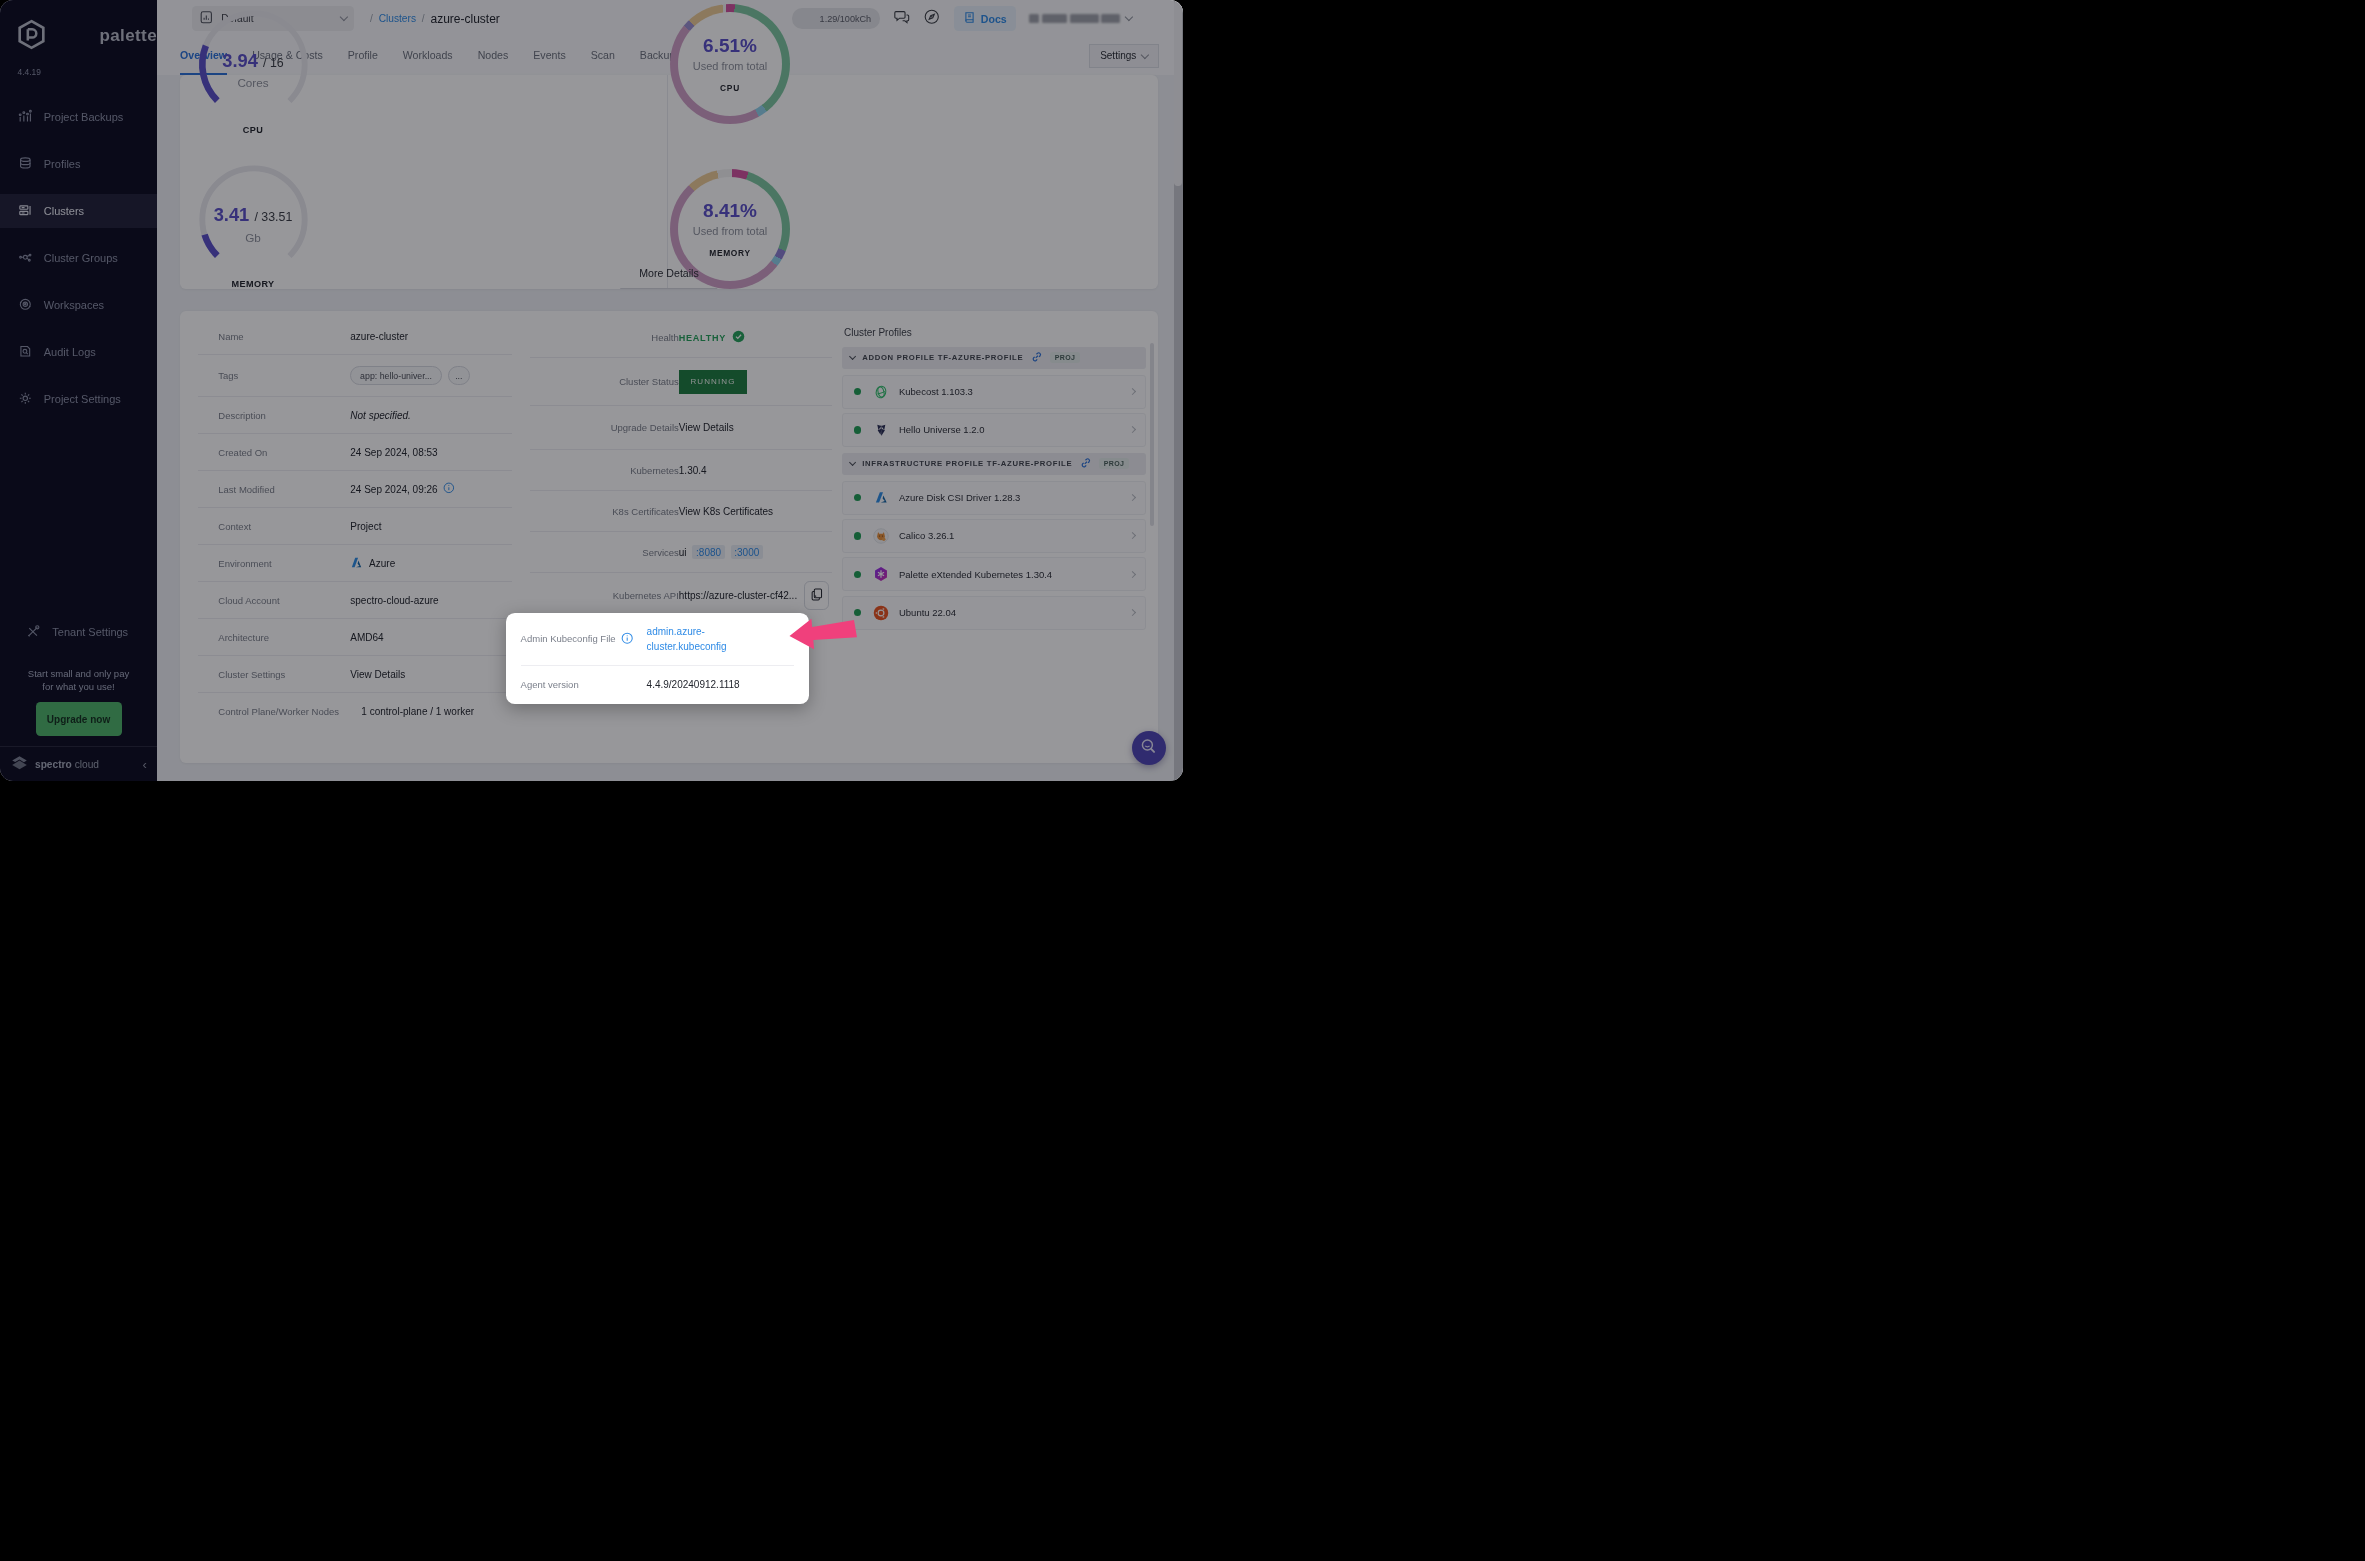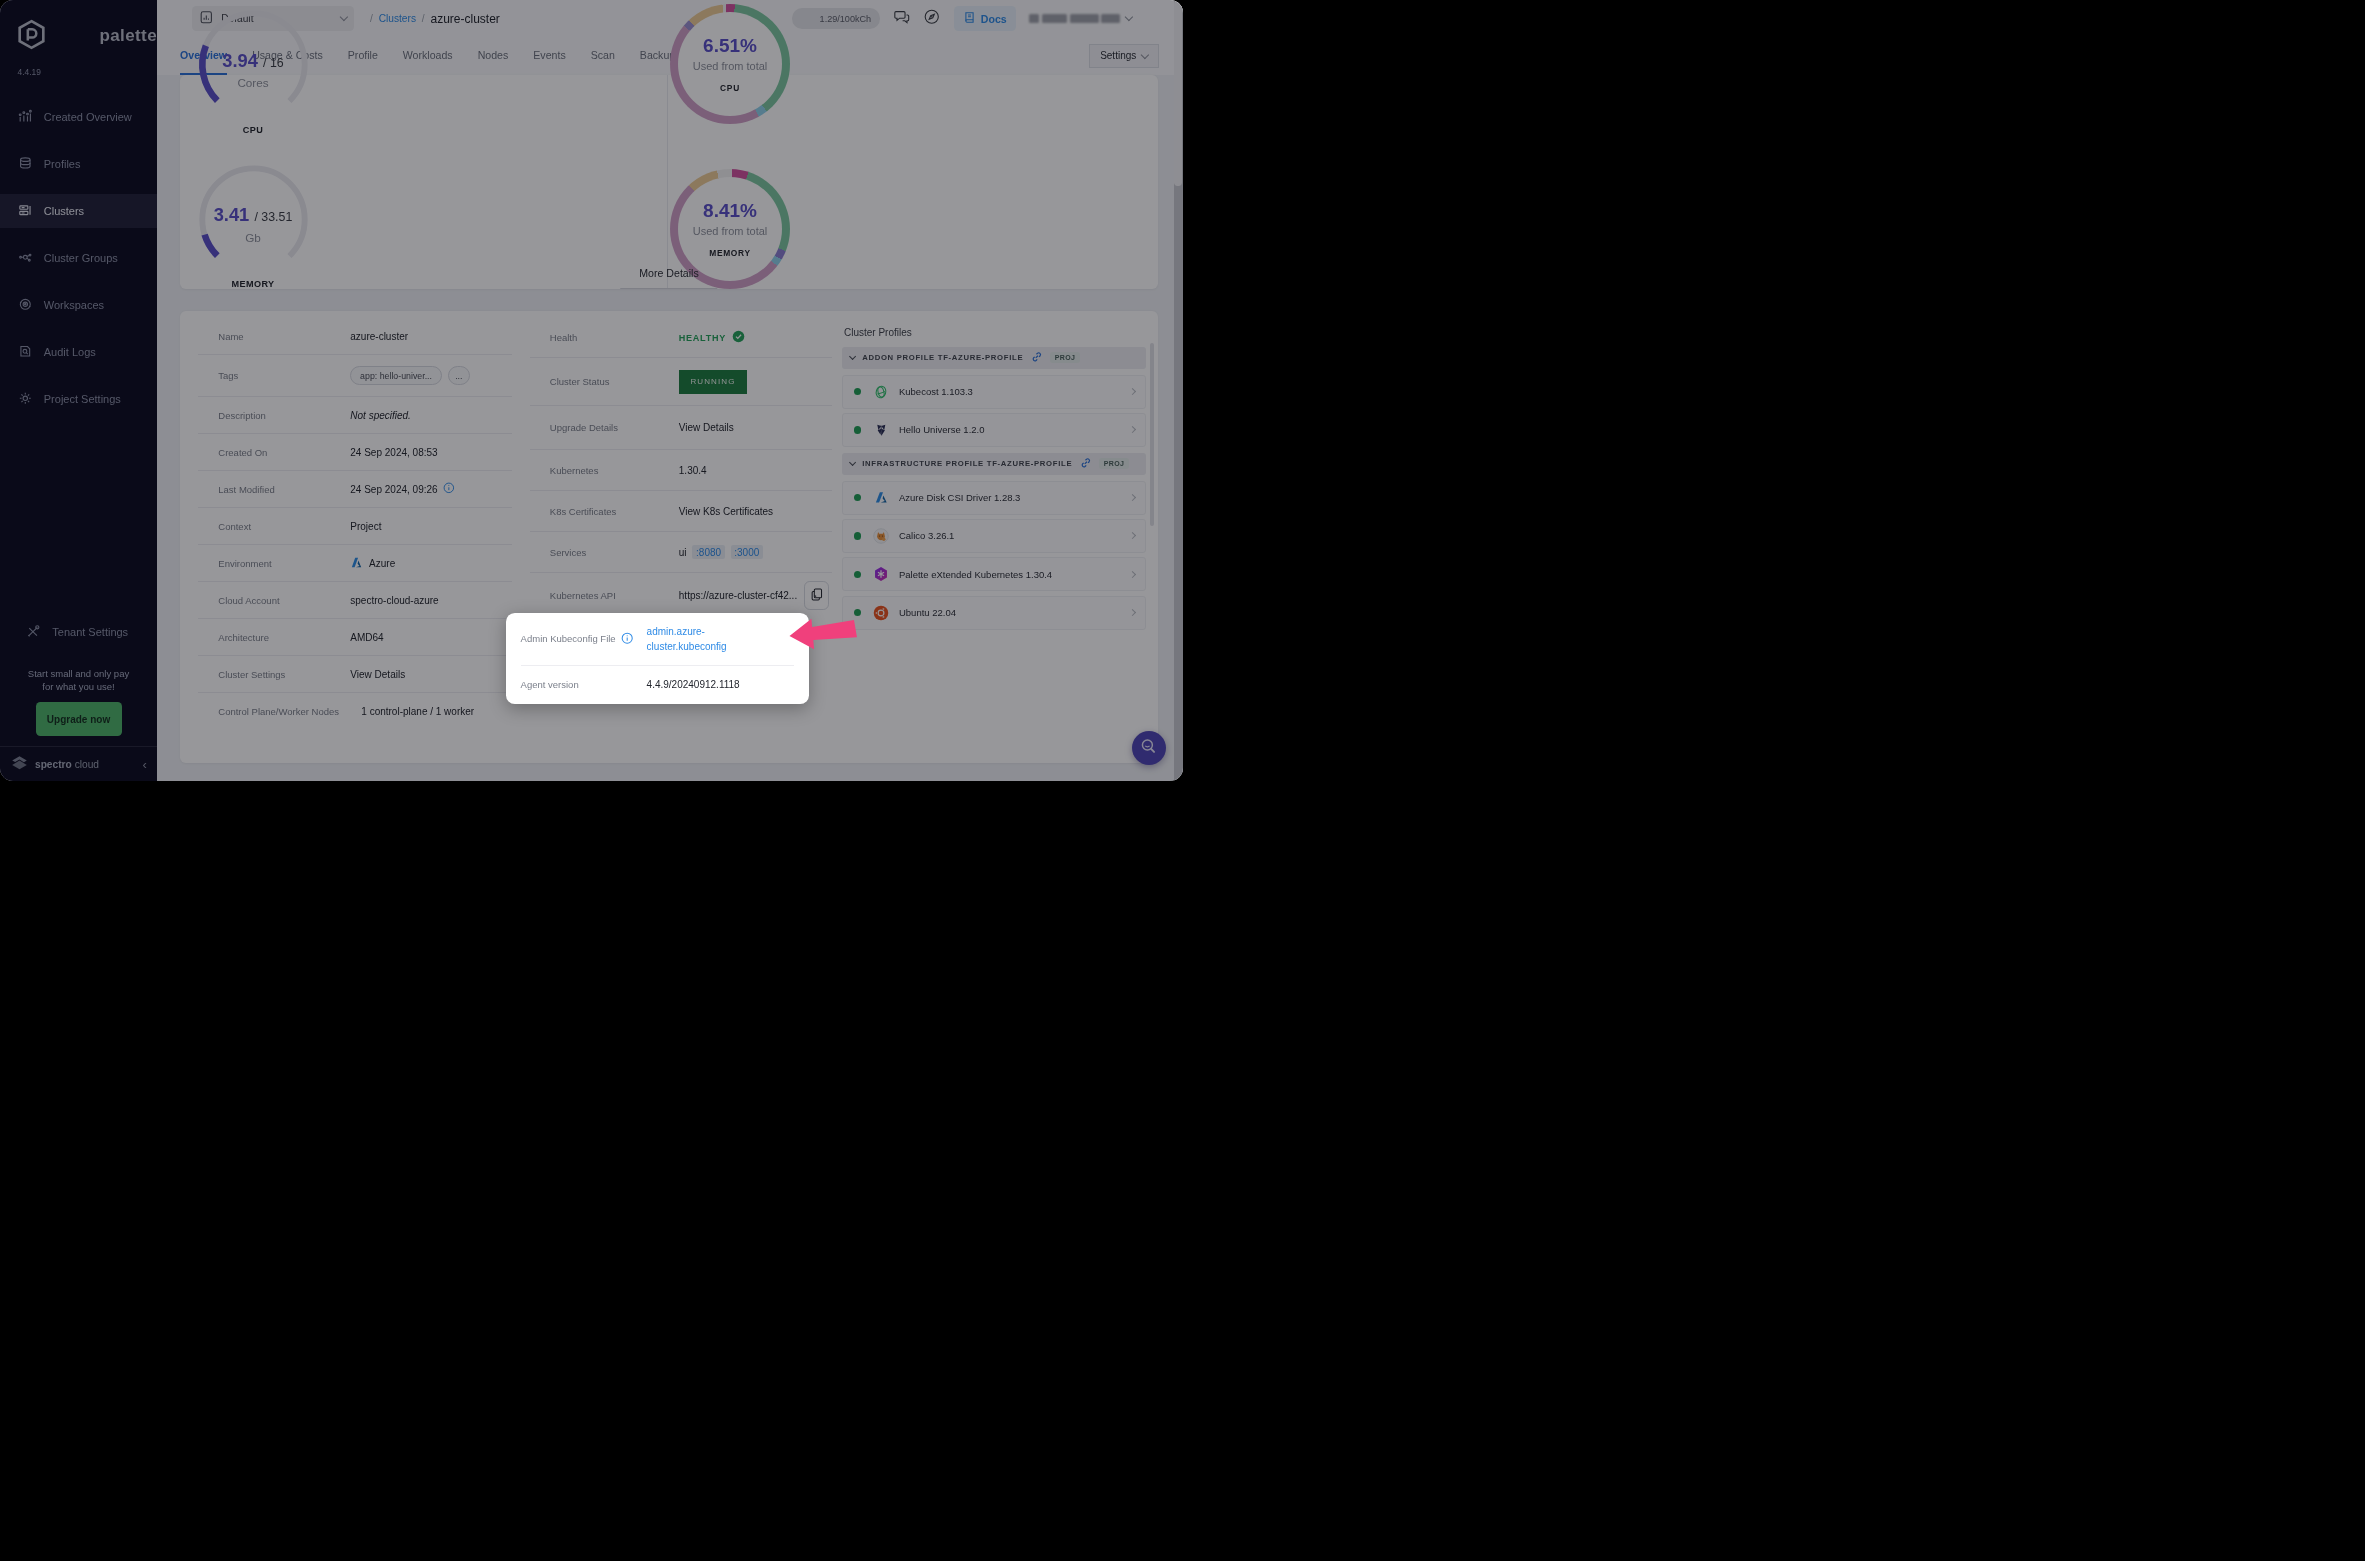--- a/index.html
+++ b/index.html
@@ -74,21 +74,21 @@
 
   .more-details { position:absolute; left:50%; transform:translateX(-50%); bottom:0; background:none; border:none; border-bottom:1.5px solid #d4d6dc; padding:7.3px 19px 8.8px; font-size:10.6px; color:#2a2d35; cursor:pointer; font-family:inherit; }
 
   .card2 { left:180px; top:311px; width:978px; height:452px; display:flex; padding:7.3px 8.8px 7.3px 18.3px; }
   .col1 { width:314px; }
   .col2 { width:320px; padding-left:17.5px; }
   .col3 { flex:1; padding:5.8px 2.9px 0 10.2px; position:relative; }
   .row { display:flex; align-items:center; min-height:37px; border-bottom:0.7px solid #ededf1; }
   .row:last-child { border-bottom:none; }
   .row .lbl { width:132px; flex:0 0 auto; font-size:9.5px; color:#7a7f8a;margin-left:20px; }
-  .col2 .row .lbl { width:129px; }
+  .col2 .row .lbl { width:129px;text-align:right; }
   .row .val { font-size:10px; color:#23262e; display:flex; align-items:center; gap:5.8px; }
   .muted-val { color:#a9adb6; font-style:italic; }
   .link { color:#2f8be6; cursor:pointer; }
   .tagpill { border:0.7px solid #d6d9e0; background:#f7f8fa; border-radius:9.5px; padding:3.7px 8.8px; font-size:8.8px; color:#4a4e58; }
   .tagpill.dots { padding:3.7px 6.6px; }
   .healthy { color:#27a35c; font-weight:bold; font-size:9.1px; letter-spacing:0.7px; display:flex; align-items:center; gap:5.8px; }
   .run-pill { background:#1e7c40; color:#eaf3ec; font-size:8px; letter-spacing:1.1px; border:none; border-radius:0; padding:7.3px 11.7px; cursor:pointer; font-family:inherit; }
   .chip { background:#e9eef5; border-radius:2.2px; padding:1.5px 3.7px; }
   .copy-btn { margin-left:7.3px; width:25px; height:29px; border:0.7px solid #d8dbe2; background:#fff; border-radius:5.8px; display:flex; align-items:center; justify-content:center; cursor:pointer; }
   .api-val { max-width:139px; white-space:nowrap; overflow:hidden; text-overflow:ellipsis; }
@@ -141,21 +141,21 @@
 
     <nav class="nav">
       <div class="nav-item">
         <span><svg width="14.6" height="14.6" viewBox="0 0 20 20" fill="none" stroke="#8d92a8" stroke-width="1.6">
                 <path d="M3 17v-6M8 17V9M13 17v-7M17 17V6"></path>
                 <circle cx="3" cy="8" r="1.2"></circle>
                 <circle cx="8" cy="5" r="1.2"></circle>
                 <circle cx="13" cy="7" r="1.2"></circle>
                 <circle cx="17" cy="3" r="1.2"></circle>
               </svg></span>
-        <span>Created Overview</span>
+        <span>Project Backups</span>
       </div>
       <div class="nav-item">
         <span><svg width="14.6" height="14.6" viewBox="0 0 20 20" fill="none" stroke="#8d92a8" stroke-width="1.6">
                 <ellipse cx="10" cy="5" rx="6.5" ry="2.4"></ellipse>
                 <path d="M3.5 5v4.5c0 1.3 2.9 2.4 6.5 2.4s6.5-1.1 6.5-2.4V5"></path>
                 <path d="M3.5 9.5V14c0 1.3 2.9 2.4 6.5 2.4s6.5-1.1 6.5-2.4V9.5"></path>
               </svg></span>
         <span>Profiles</span>
       </div>
       <div class="nav-item active">

